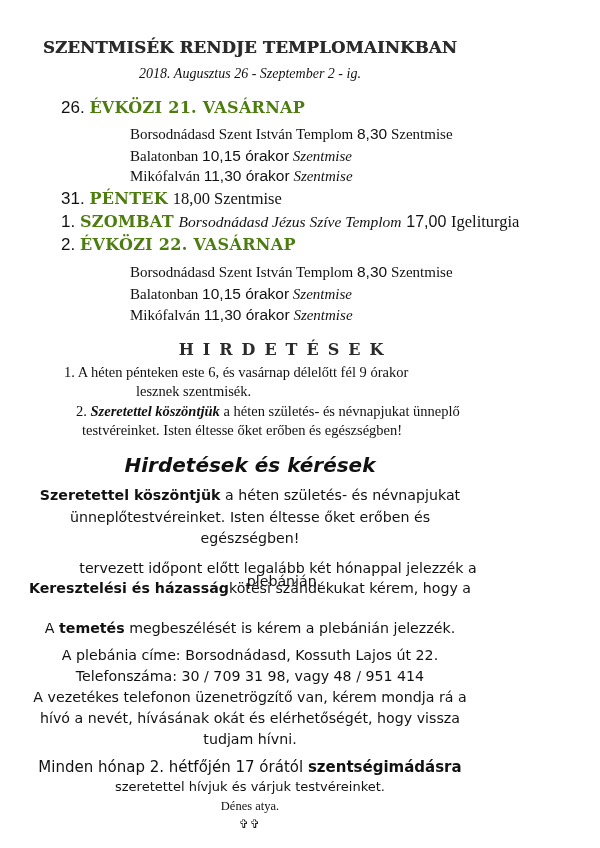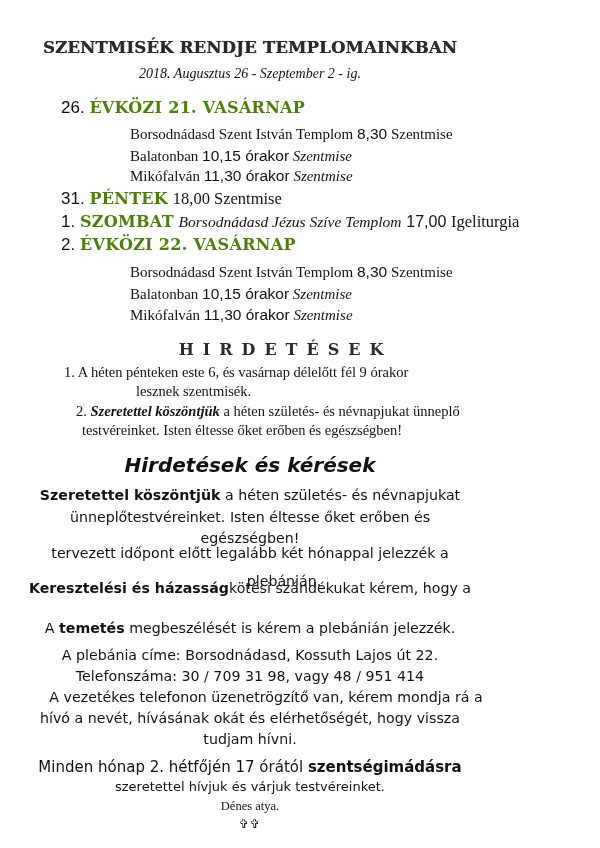--- a/index.html
+++ b/index.html
@@ -189,30 +189,30 @@
 
 <div class="abs center sans-block" style="top:487px;">
   <b>Szeretettel köszöntjük</b><span> a héten születés- és névnapjukat</span>
 </div>
 <div class="abs center sans-block" style="top:509px;">ünneplőtestvéreinket. Isten éltesse őket erőben és</div>
 <div class="abs center sans-block" style="top:530px;">egészségben!</div>
 
 <div class="abs center sans-block" style="top:580px;text-align:center;">
   <b>Keresztelési és házasság</b><span>kötési szándékukat kérem, hogy a</span>
 </div>
-<div class="abs center sans-block" style="top:545px;">tervezett időpont előtt legalább két hónappal jelezzék a</div>
+<div class="abs center sans-block" style="top:560px;padding-left:28px;">tervezett időpont előtt legalább két hónappal jelezzék a</div>
 <div class="abs center sans-block" style="top:573px;margin-left:34px;">plebánián.</div>
 
 <div class="abs center sans-block" style="top:620px;">
   <span>A </span><b>temetés</b><span> megbeszélését is kérem a plebánián jelezzék.</span>
 </div>
 
 <div class="abs center sans-block" style="top:647px;">A plebánia címe: Borsodnádasd, Kossuth Lajos út 22.</div>
 <div class="abs center sans-block" style="top:668px;">Telefonszáma: 30 / 709 31 98, vagy 48 / 951 414</div>
-<div class="abs center sans-block" style="top:689px;padding-left:16px;">A vezetékes telefonon üzenetrögzítő van, kérem mondja rá a</div>
+<div class="abs center sans-block" style="top:689px;">A vezetékes telefonon üzenetrögzítő van, kérem mondja rá a</div>
 <div class="abs center sans-block" style="top:710px;">hívó a nevét, hívásának okát és elérhetőségét, hogy vissza</div>
 <div class="abs center sans-block" style="top:731px;">tudjam hívni.</div>
 
 <div class="abs center sans-block" style="top:758px; font-size:15px;">
   <span>Minden hónap 2. hétfőjén 17 órától </span><b>szentségimádásra</b>
 </div>
 <div class="abs center sans-block" style="top:779px; font-size:13px;">szeretettel hívjuk és várjuk testvéreinket.</div>
 
 <div class="abs center sign" style="top:799px;">Dénes atya.</div>
 <div class="abs center crosses">✞✞</div>

